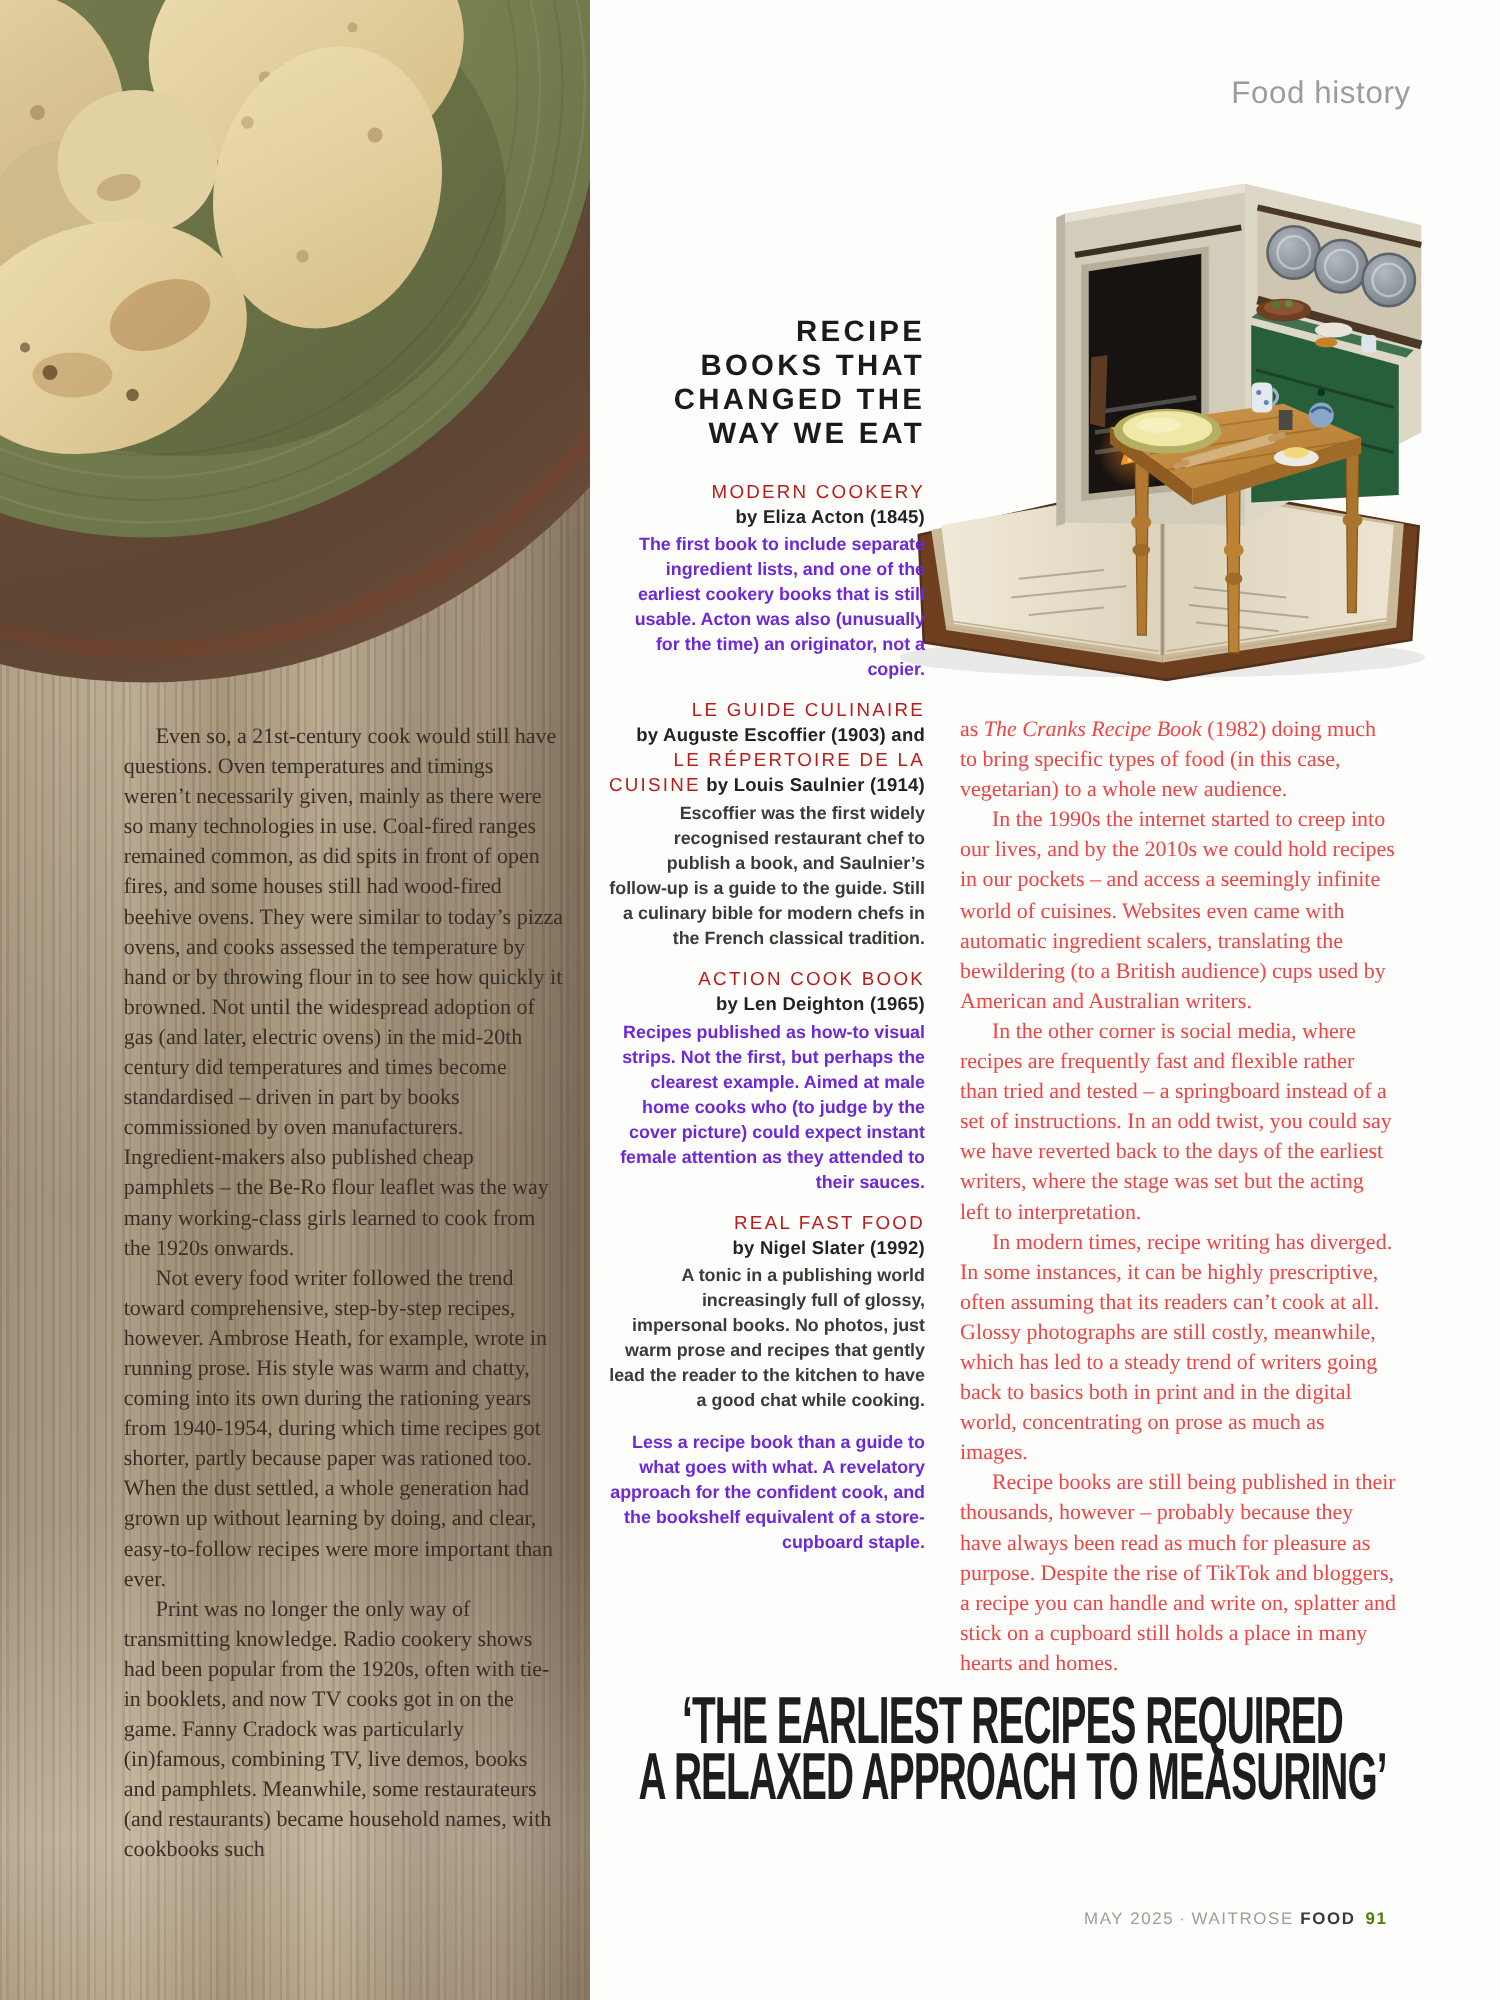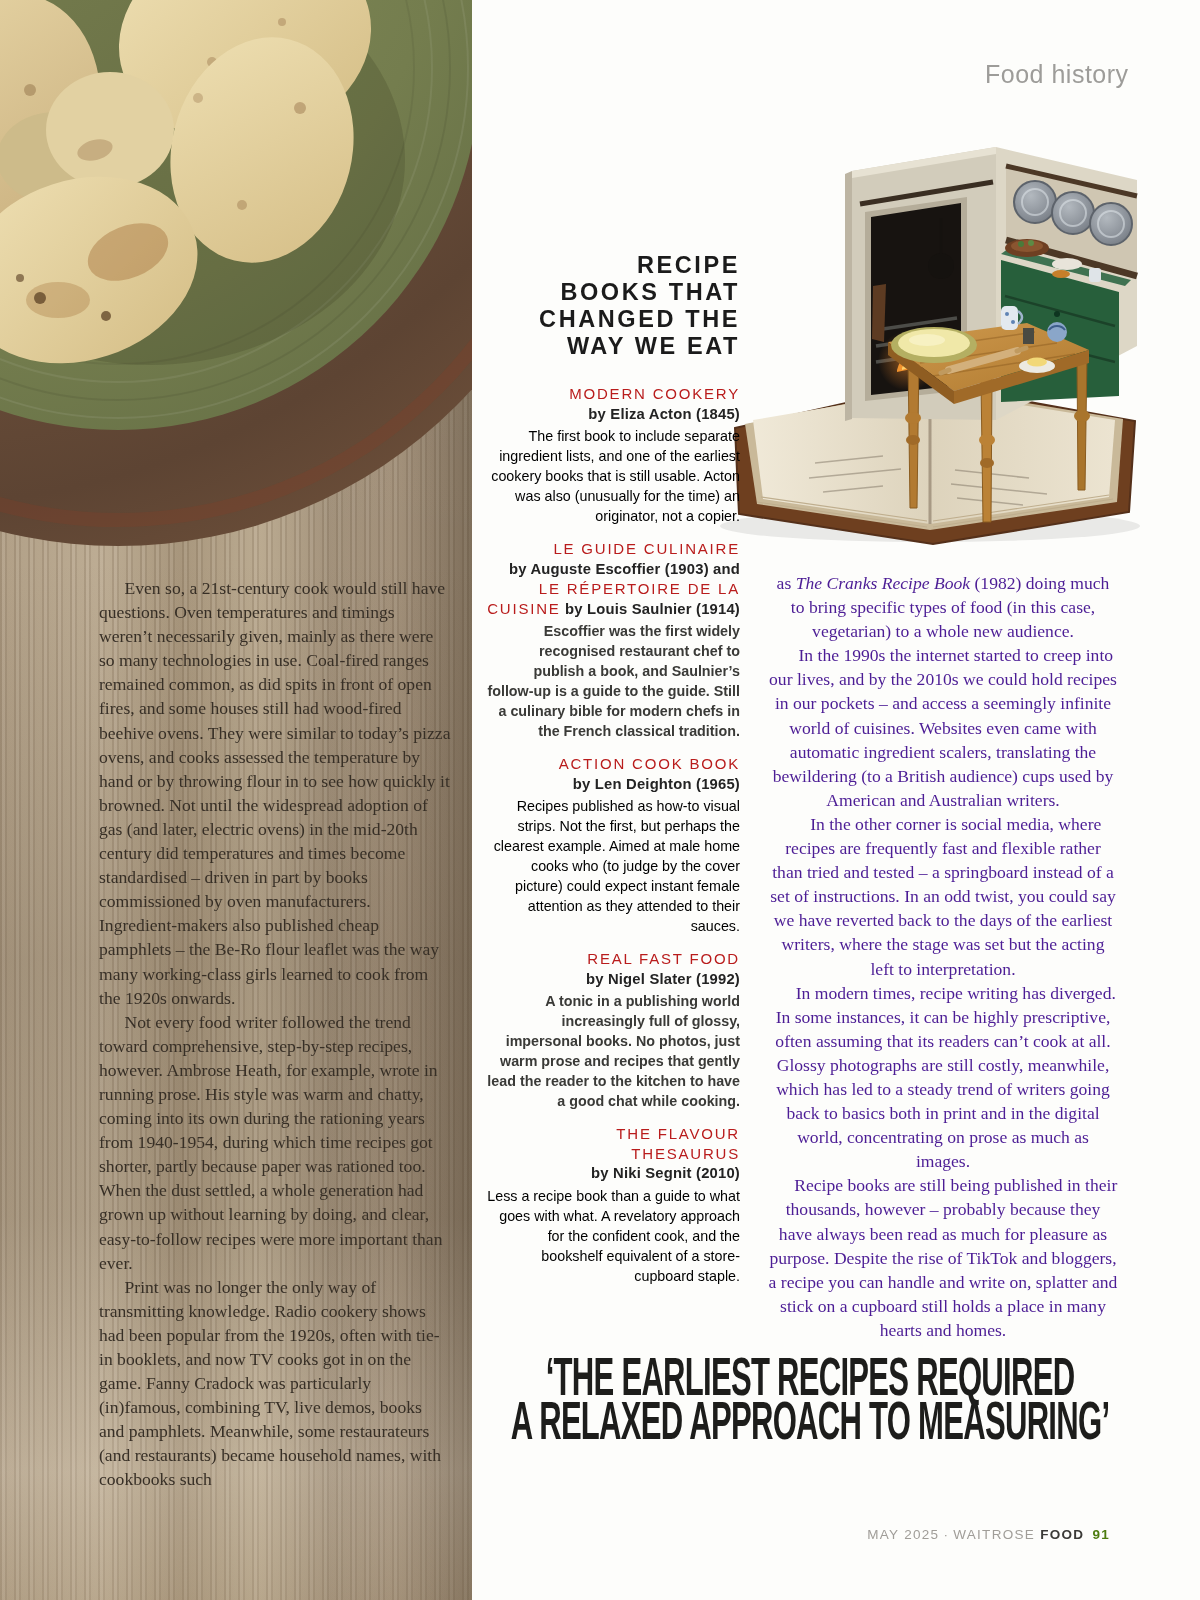--- a/index.html
+++ b/index.html
@@ -26,34 +26,34 @@
   #bowl-svg{position:absolute;left:0;top:0;}
 
   
   #section-label{position:absolute;left:985px;top:60px;font-size:25px;color:#9d9c99;
     letter-spacing:0.5px;font-weight:400;}
 
   
   .body-col{position:absolute;font-family:"Liberation Serif","DejaVu Serif",serif;
     font-size:17.6px;line-height:24.1px;text-align:left;}
   #col-left{left:99px;top:576px;width:352px;color:#372f26;}
-  #col-right{left:768px;top:571px;width:350px;color:#4c1d95;text-align:center;}
+  #col-right{left:768px;top:571px;width:350px;color:#ef4444;}
   .body-col p{margin:0;}
   .body-col p.indent{text-indent:1.45em;}
 
   
   #sidebar{position:absolute;left:486px;top:252px;width:254px;text-align:right;color:#232323;}
   #sidebar-title{font-weight:700;font-size:23.5px;line-height:27px;letter-spacing:2.6px;
     color:#1b1b1b;margin-bottom:24px;}
   .entry{margin-bottom:13px;}
   .head-line{font-size:15px;line-height:19.5px;}
   .seg-caps{letter-spacing:1.8px;font-weight:400;color:#b91c1c;}
   .seg-bold{font-weight:700;color:#232323;letter-spacing:0.2px;font-size:14.8px;}
   .entry-body{font-size:14.3px;line-height:20px;margin-top:2px;}
-  .body-light{color:#000000;font-weight:400;}
+  .body-light{color:#6d28d9;font-weight:700;}
   .body-bold{color:#3a3a37;font-weight:700;}
 
   
   #pull-quote{position:absolute;left:380px;top:1354px;width:860px;text-align:center;
     font-weight:700;color:#1d1d1b;font-size:42px;line-height:35px;letter-spacing:-1px;
     transform:scale(0.74,1.27);transform-origin:50% 0;}
   #pull-quote div{white-space:nowrap;}
 
   
   #footer{position:absolute;right:90px;top:1527px;font-size:13.5px;letter-spacing:1.3px;
@@ -285,25 +285,20 @@
           <div class="entry-body body-light">Recipes published as how-to visual strips. Not the first, but perhaps the clearest example. Aimed at male home cooks who (to judge by the cover picture) could expect instant female attention as they attended to their sauces.</div>
         </div>
         <div class="entry">
           <div class="entry-head">
             <div class="head-line"><span class="seg-caps">REAL FAST FOOD</span></div>
             <div class="head-line"><span class="seg-bold">by Nigel Slater (1992)</span></div>
           </div>
           <div class="entry-body body-bold">A tonic in a publishing world increasingly full of glossy, impersonal books. No photos, just warm prose and recipes that gently lead the reader to the kitchen to have a good chat while cooking.</div>
         </div>
         <div class="entry">
-          <div class="entry-head">
-            <div class="head-line"><span class="seg-caps">THE FLAVOUR</span></div>
-            <div class="head-line"><span class="seg-caps">THESAURUS</span></div>
-            <div class="head-line"><span class="seg-bold">by Niki Segnit (2010)</span></div>
-          </div>
           <div class="entry-body body-light">Less a recipe book than a guide to what goes with what. A revelatory approach for the confident cook, and the bookshelf equivalent of a store-cupboard staple.</div>
         </div>
       </div>
   </div>
 
   <div id="col-left" class="body-col">
       <p class="indent">Even so, a 21st-century cook would still have questions. Oven temperatures and timings weren’t necessarily given, mainly as there were so many technologies in use. Coal-fired ranges remained common, as did spits in front of open fires, and some houses still had wood-fired beehive ovens. They were similar to today’s pizza ovens, and cooks assessed the temperature by hand or by throwing flour in to see how quickly it browned. Not until the widespread adoption of gas (and later, electric ovens) in the mid-20th century did temperatures and times become standardised – driven in part by books commissioned by oven manufacturers. Ingredient-makers also published cheap pamphlets – the Be-Ro flour leaflet was the way many working-class girls learned to cook from the 1920s onwards.</p>
       <p class="indent">Not every food writer followed the trend toward comprehensive, step-by-step recipes, however. Ambrose Heath, for example, wrote in running prose. His style was warm and chatty, coming into its own during the rationing years from 1940-1954, during which time recipes got shorter, partly because paper was rationed too. When the dust settled, a whole generation had grown up without learning by doing, and clear, easy-to-follow recipes were more important than ever.</p>
       <p class="indent">Print was no longer the only way of transmitting knowledge. Radio cookery shows had been popular from the 1920s, often with tie-in booklets, and now TV cooks got in on the game. Fanny Cradock was particularly (in)famous, combining TV, live demos, books and pamphlets. Meanwhile, some restaurateurs (and restaurants) became household names, with cookbooks such</p>
     </div>

